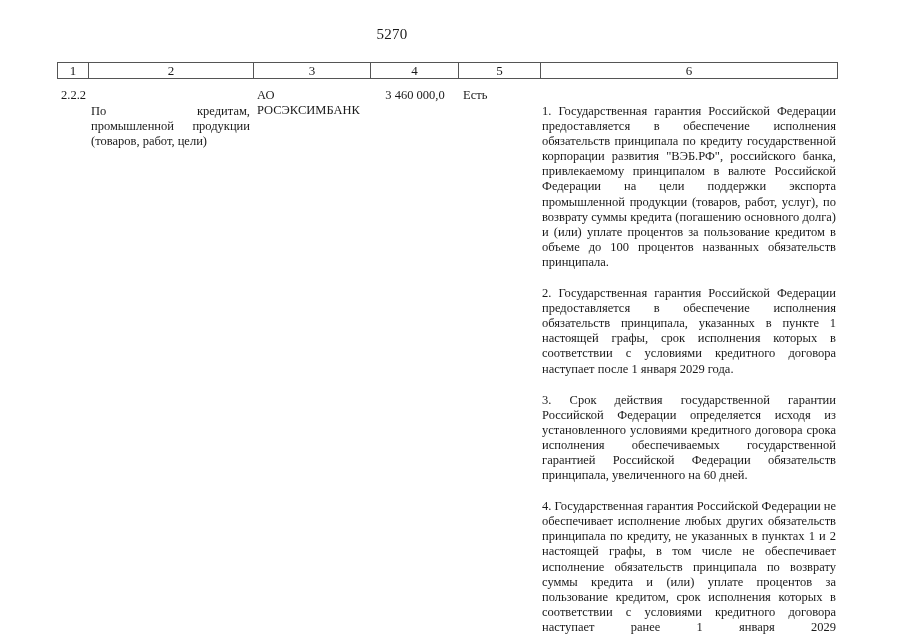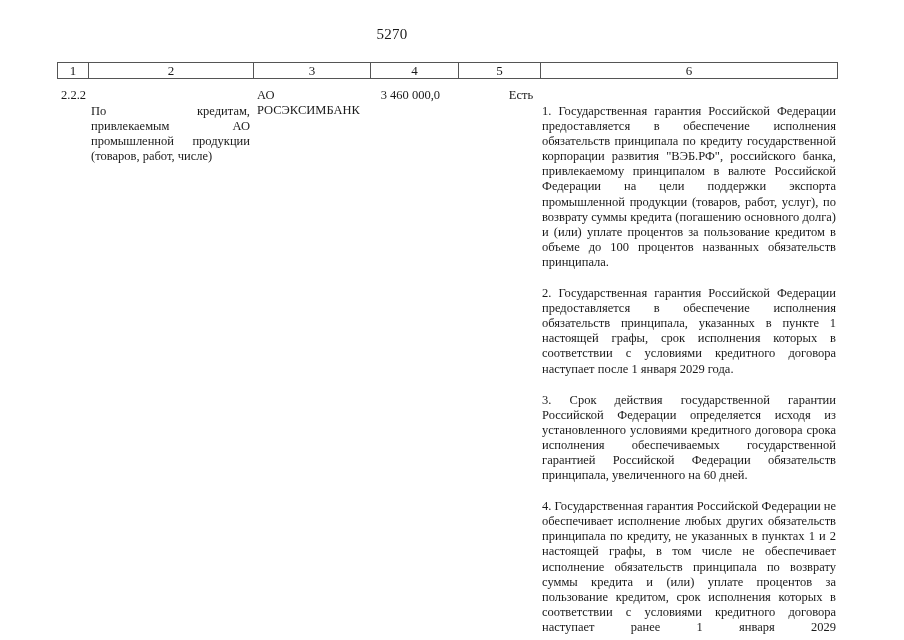--- a/index.html
+++ b/index.html
@@ -25,22 +25,22 @@
   .c2 { width: 165px; }
   .c3 { width: 117px; }
   .c4 { width: 88px; }
   .c5 { width: 82px; }
   .c6 { width: 296px; }
 
   .cell { position: absolute; font-size: 12.5px; line-height: 15.1px; }
   .num { left: 61px; top: 88px; text-align: center; }
   .col2 { left: 91px; top: 104px; width: 159px; text-align: justify; text-align-last: left; }
   .col3 { left: 257px; top: 88px; width: 110px; }
-  .col4 { left: 358px; top: 88px; width: 82px; text-align: right; }
-  .col5 { left: 496px; top: 88px; width: 50px; text-align: center; }
+  .col4 { left: 374px; top: 88px; width: 82px; text-align: center; }
+  .col5 { left: 463px; top: 88px; width: 50px; }
   .col6 { left: 542px; top: 88px; width: 294px; }
   .para {
     text-align: justify; text-align-last: left;
     margin: 16px 0 6px 0; hyphens: none;
   }
   .para.last { text-align-last: justify; }
   .col2 .j { display: block; text-align: justify; text-align-last: justify; }
   .col2 .l { display: block; text-align: left; }
 </style>
 </head>
@@ -55,23 +55,22 @@
   <div class="hcell c4">4</div>
   <div class="hcell c5">5</div>
   <div class="hcell c6">6</div>
 </div>
 
 <div>
   <div class="cell num">2.2.2</div>
 
   <div class="cell col2">
     <span class="j">По кредитам,</span>
-    <span class="j">привлекаемым АО</span>
     <span class="j">промышленной продукции</span>
-    <span class="l">(товаров, работ, числе)</span>
+    <span class="l">(товаров, работ, цели)</span>
   </div>
 
   <div class="cell col3">АО РОСЭКСИМБАНК</div>
   <div class="cell col4">3 460 000,0</div>
   <div class="cell col5">Есть</div>
 
   <div class="cell col6">
     <p class="para">1. Государственная гарантия Российской Федерации предоставляется в обеспечение исполнения обязательств принципала по кредиту государственной корпорации развития "ВЭБ.РФ", российского банка, привлекаемому принципалом в валюте Российской Федерации на цели поддержки экспорта промышленной продукции (товаров, работ, услуг), по возврату суммы кредита (погашению основного долга) и (или) уплате процентов за пользование кредитом в объеме до 100 процентов названных обязательств принципала.</p>
     <p class="para">2. Государственная гарантия Российской Федерации предоставляется в обеспечение исполнения обязательств принципала, указанных в пункте 1 настоящей графы, срок исполнения которых в соответствии с условиями кредитного договора наступает после 1 января 2029 года.</p>
     <p class="para">3. Срок действия государственной гарантии Российской Федерации определяется исходя из установленного условиями кредитного договора срока исполнения обеспечиваемых государственной гарантией Российской Федерации обязательств принципала, увеличенного на 60 дней.</p>

